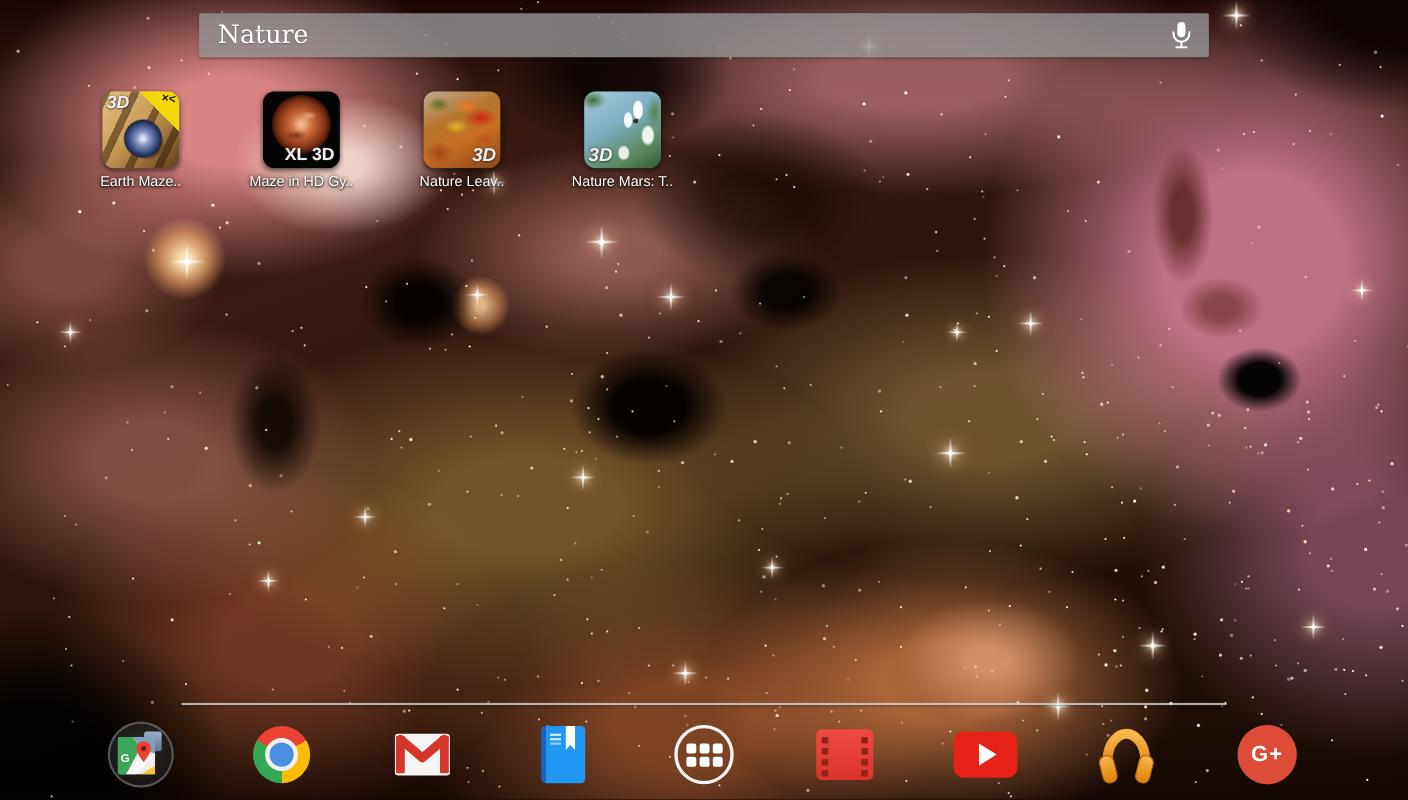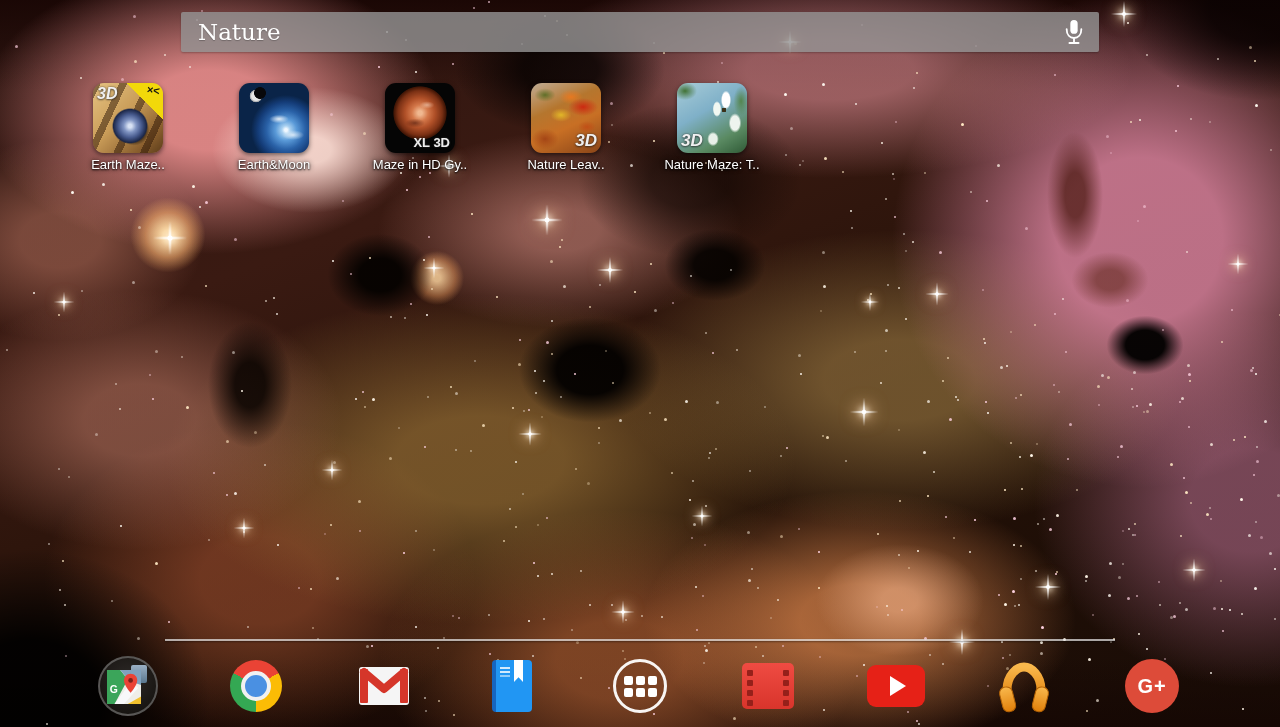--- a/index.html
+++ b/index.html
@@ -65,21 +65,21 @@
   .app{width:146px;display:flex;flex-direction:column;align-items:center;cursor:pointer;}
   .app .icon{width:70px;height:70px;border-radius:11px;position:relative;overflow:hidden;
     box-shadow:0 2px 5px rgba(0,0,0,0.55);}
   .app .label{margin-top:4px;font-size:13px;color:#fff;white-space:nowrap;
     text-shadow:0 1px 2px #000,0 0 5px rgba(0,0,0,0.9);}
   .badge{position:absolute;font-weight:bold;color:rgba(255,255,255,0.92);
     text-shadow:0 0 2px rgba(60,60,60,0.9),0 1px 2px rgba(0,0,0,0.5);font-style:italic;}
   .badge.tl{top:2px;left:4px;font-size:16px;}
   .badge.br{bottom:2px;right:4px;font-size:17px;}
   .badge.bl{bottom:2px;left:4px;font-size:17px;}
-  .badge.mars{bottom:3px;right:5px;font-size:13px;font-style:normal;}
+  .badge.mars{bottom:3px;right:5px;font-size:16px;font-style:normal;}
   .corner-mark{position:absolute;top:1px;right:3px;font-size:11px;font-weight:bold;color:#111;transform:rotate(8deg);}
 
   .ic-marble{background:
     linear-gradient(225deg, #f2d80a 0 26px, rgba(0,0,0,0) 26px),
     radial-gradient(circle 18px at 37px 43px, #d8e2f4 0 10%, #8094c2 35%, #46598c 65%, #1c2748 92%, rgba(0,0,0,0) 100%),
     radial-gradient(circle 20px at 41px 47px, rgba(0,0,0,0.45) 0 60%, rgba(0,0,0,0) 78%),
     repeating-linear-gradient(115deg, rgba(45,22,6,0.5) 0 7px, rgba(0,0,0,0) 7px 24px),
     linear-gradient(135deg,#e6c382 0%,#c99c58 45%,#8a5f2e 80%,#5c3d1a 100%);}
   .ic-earth{background:
     radial-gradient(circle 8px at 21px 10px, #08080a 0 70%, rgba(0,0,0,0) 78%),
@@ -697,40 +697,36 @@
 
   <div class="app-row">
     <div class="app">
       <div class="icon ic-marble">
         <span class="badge tl">3D</span>
         <span class="corner-mark">×&lt;</span>
       </div>
       <div class="label">Earth Maze..</div>
     </div>
     <div class="app">
-      <div class="icon ic-earth"></div>
-      <div class="label">Earth&amp;Moon</div>
-    </div>
-    <div class="app">
       <div class="icon ic-mars">
         <span class="badge mars">XL 3D</span>
       </div>
       <div class="label">Maze in HD Gy..</div>
     </div>
     <div class="app">
       <div class="icon ic-autumn">
         <span class="badge br">3D</span>
       </div>
       <div class="label">Nature Leav..</div>
     </div>
     <div class="app">
       <div class="icon ic-nature">
         <span class="badge bl">3D</span>
       </div>
-      <div class="label">Nature Maze: T..</div>
+      <div class="label">Nature Mars: T..</div>
     </div>
   </div>
 
   <div class="divider"></div>
   <div class="dock">
 
     <div class="dock-item">
       <div class="folder">
         <span class="folder-bg"></span>
         <span class="mini-app-back"></span>

